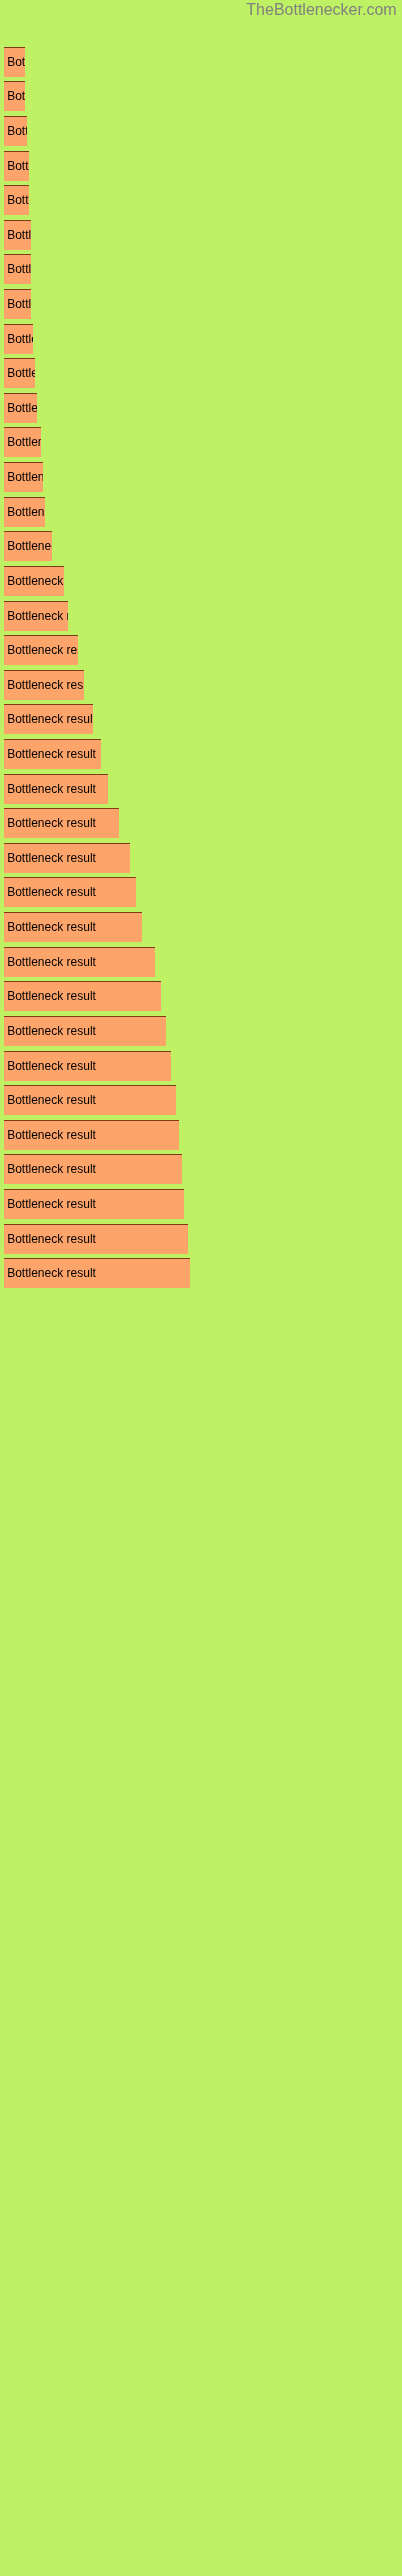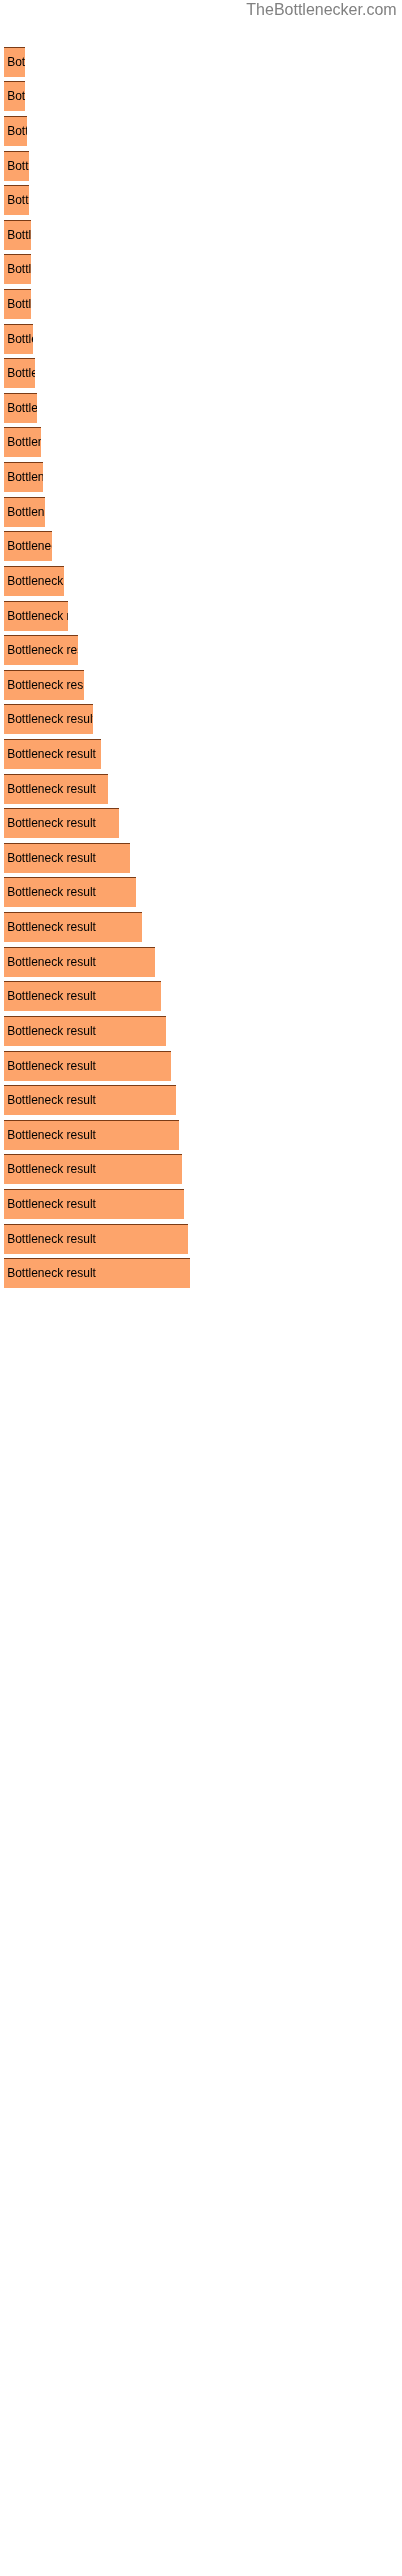--- a/index.html
+++ b/index.html
@@ -14,21 +14,21 @@
     position: relative;
     overflow: hidden;
     font-family: "Liberation Sans", sans-serif;
     -webkit-font-smoothing: antialiased;
   }
 
   #chart-root {
     position: relative;
     width: 403px;
     height: 2576px;
-    background: #ffffff;
+    background: #bef264;
   }
 
   #watermark {
     position: absolute;
     top: 0px;
     right: 6.4px;
     font-family: "Liberation Sans", sans-serif;
     font-size: 16px;
     line-height: 19.3px;
     color: #808080;

